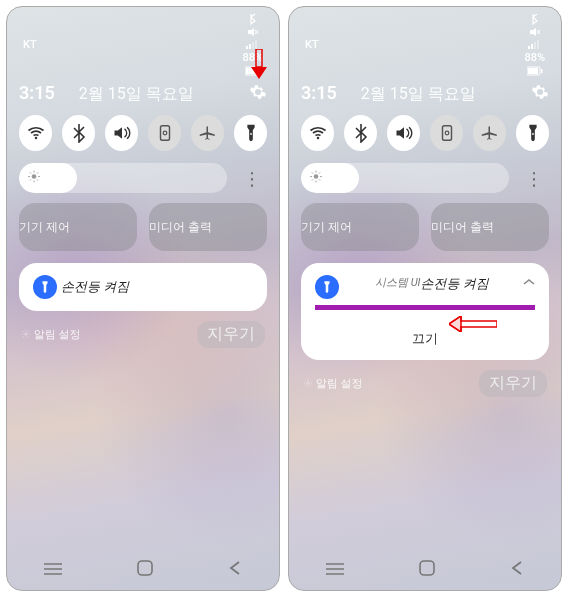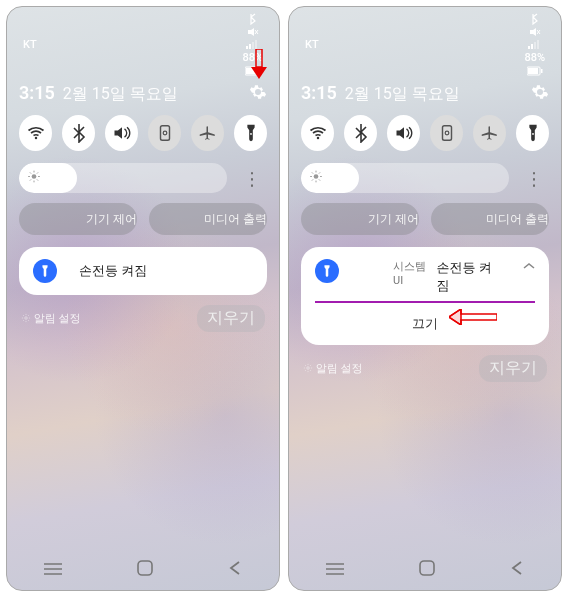--- a/index.html
+++ b/index.html
@@ -44,21 +44,21 @@
     .status-right { display: flex; align-items: center; gap: 2px; flex-direction: column; }
     .status-right svg { display: block; }
 
     
     .timerow {
       display: flex; justify-content: space-between; align-items: center;
       color: #fff; padding: 2px 0 10px;
     }
     .time { font-size: 18px; font-weight: 600; }
     .date { font-size: 16px; opacity: 0.95; }
-    .timeleft { display:flex; align-items:baseline; gap:8px;}
+    .timeleft { display:flex; align-items:baseline; gap:24px;}
 
     
     .toggles { display: flex; gap: 10px; justify-content: flex-start; margin-bottom: 12px; }
     .toggle {
       width: 36px; height: 36px; border-radius: 50%;
       display: flex; align-items: center; justify-content: center;
       background: #fff;
     }
     .toggle.off { background: #dcdcdc; }
 
@@ -77,42 +77,42 @@
     }
     .brightness-sun {
       position:absolute; left:8px; top:50%; transform:translateY(-50%);
       color:#888;
     }
     .more-dots { color:#666; font-size:18px; padding:0 6px; }
 
     
     .pills { display:flex; gap:12px; margin-bottom: 12px; }
     .pill {
-      flex:1; height:32px; border-radius:16px;
+      flex:1; height:48px; border-radius:16px;
       background: rgba(140,140,145,0.45);
-      display:flex; align-items:center; justify-content:flex-end;
+      display:flex; align-items:center; justify-content:flex-start;
       color:#f5f5f5; font-size:12px;
     }
 
     
     .notif {
       background:#fff; border-radius:18px; padding:12px 14px;
       margin-bottom:10px;
     }
-    .notif-row { display:flex; align-items:center; gap:22px; }
+    .notif-row { display:flex; align-items:center; gap:4px;font-style:italic; }
     .notif-icon {
       width:24px; height:24px; border-radius:50%;
       background:#2a6dff; display:flex;align-items:center;justify-content:center;
       flex-shrink:0;
     }
     .notif-app { font-size:11px; color:#777; }
     .notif-text { font-size:13px; font-weight:500; color:#222; }
     .notif-caret { margin-left:auto; color:#888; font-size:12px; }
     .notif.expanded .notif-body { margin-left:32px; }
-    .notif-action { display:flex; justify-content:center; font-size:13px; color:#333; padding-top:12px; margin-top:6px; border-top:2px solid #a21caf; position:relative; }
+    .notif-action { display:flex; justify-content:center; font-size:13px; color:#333; padding-top:20px; margin-top:6px; border-top:5px solid #a21caf; position:relative; }
 
     
     .notif-settings {
       display:flex; align-items:center; justify-content:space-between;
       color: rgba(255,255,255,0.85); font-size:11px; padding: 0 2px 6px;
     }
     .chip {
       background: rgba(180,180,185,0.4); color:#eee;
       border-radius:12px; font-size:16px; padding:3px 10px;
     }

